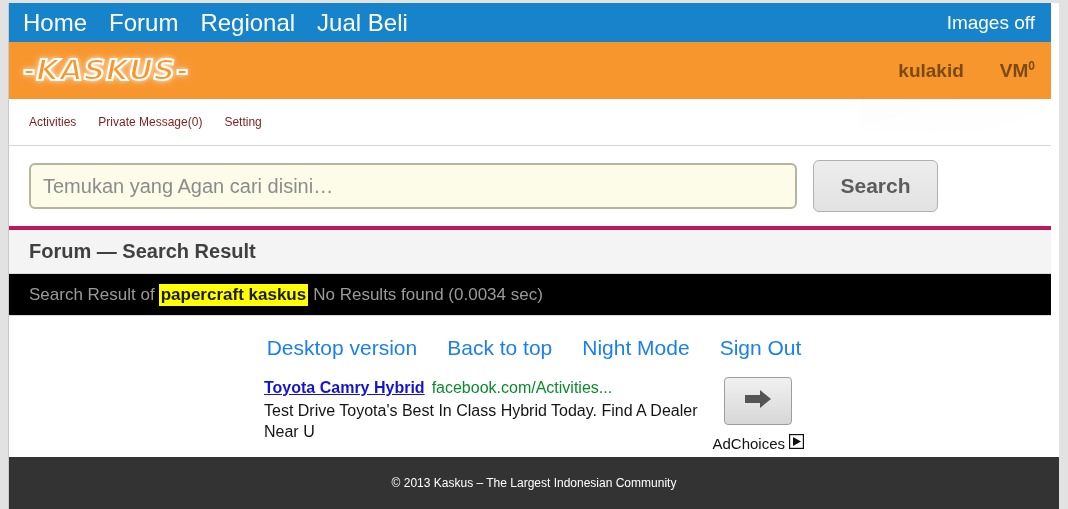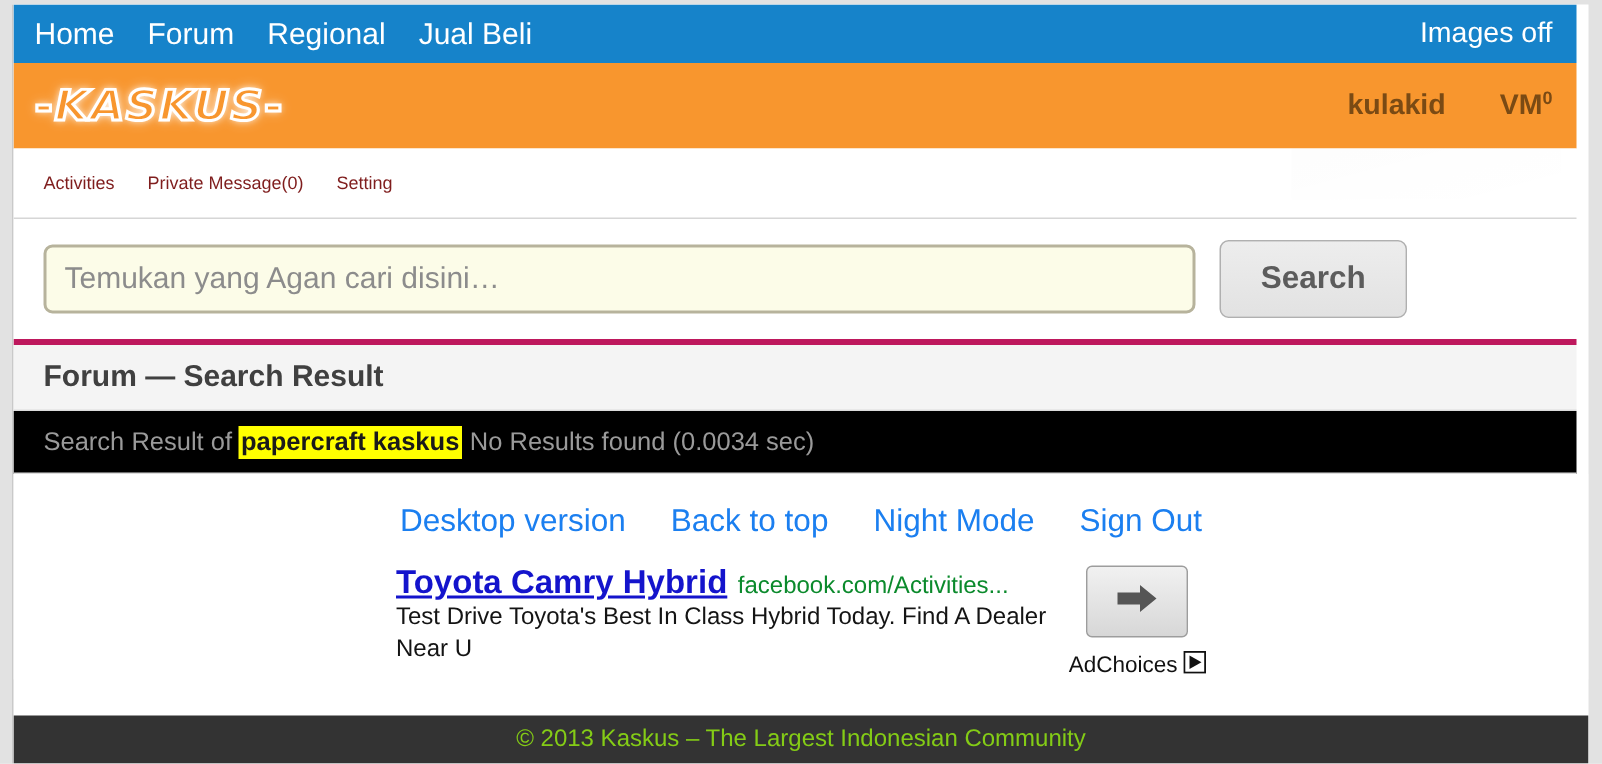--- a/index.html
+++ b/index.html
@@ -47,21 +47,21 @@
   }
   .topnav .links {
     display: flex;
     align-items: center;
     gap: 22px;
     flex: 1 1 auto;
   }
   .topnav a {
     color: #ffffff;
     text-decoration: none;
-    font-size: 20px;
+    font-size: 24px;
     line-height: 20px;
     white-space: nowrap;
   }
   .topnav .imagesoff {
     color: #ffffff;
     font-size: 19px;
     padding-right: 16px;
     white-space: nowrap;
     margin-left: 23px;
   }
@@ -250,21 +250,21 @@
     align-items: flex-start;
     width: 540px;
   }
   .ad-text {
     flex: 1 1 auto;
     font-family: "Liberation Sans", sans-serif;
   }
   .ad-title {
     color: #1414cc;
     font-weight: bold;
-    font-size: 22px;
+    font-size: 16px;
     text-decoration: underline;
     line-height: 22px;
     white-space: nowrap;
   }
   .ad-url {
     color: #0b8a2c;
     font-size: 16px;
     margin-left: 7px;
     white-space: nowrap;
   }
@@ -302,24 +302,24 @@
     gap: 4px;
     white-space: nowrap;
   }
 
   
   .copybar {
     position: absolute;
     left: 0;
     bottom: 0;
     width: 1050px;
-    height: 32px;
+    height: 52px;
     background: #333333;
-    color: #84cc16;
-    font-size: 16px;
+    color: #ffffff;
+    font-size: 12px;
     display: flex;
     align-items: center;
     justify-content: center;
     box-sizing: border-box;
   }
 </style>
 </head>
 <body>
 
 <div id="viewport">

